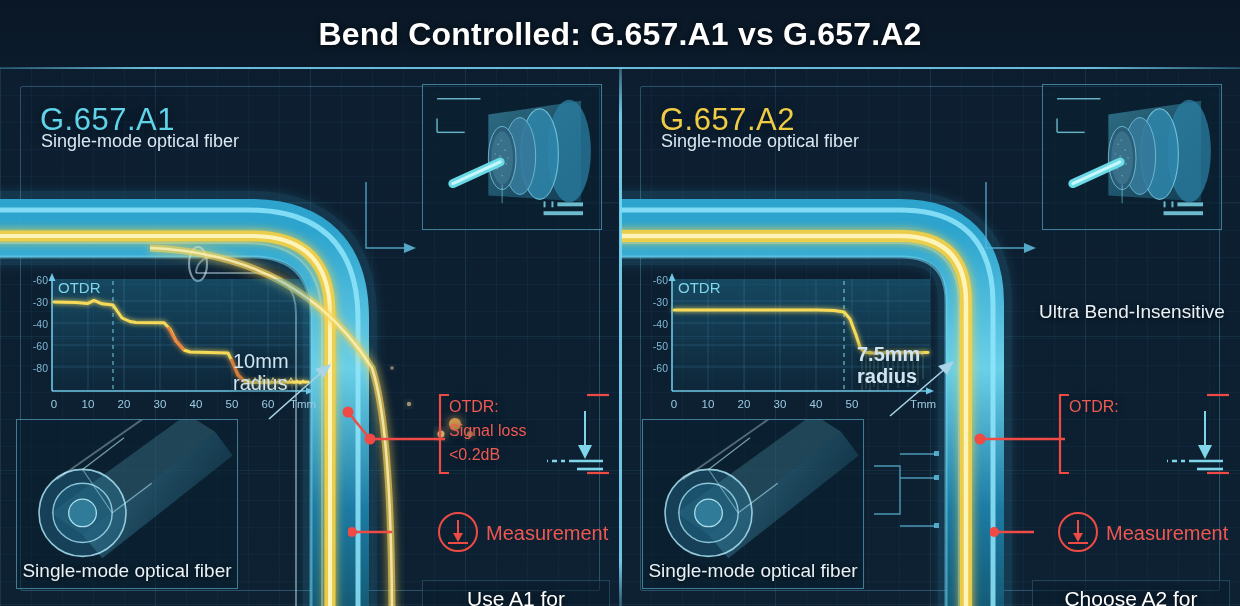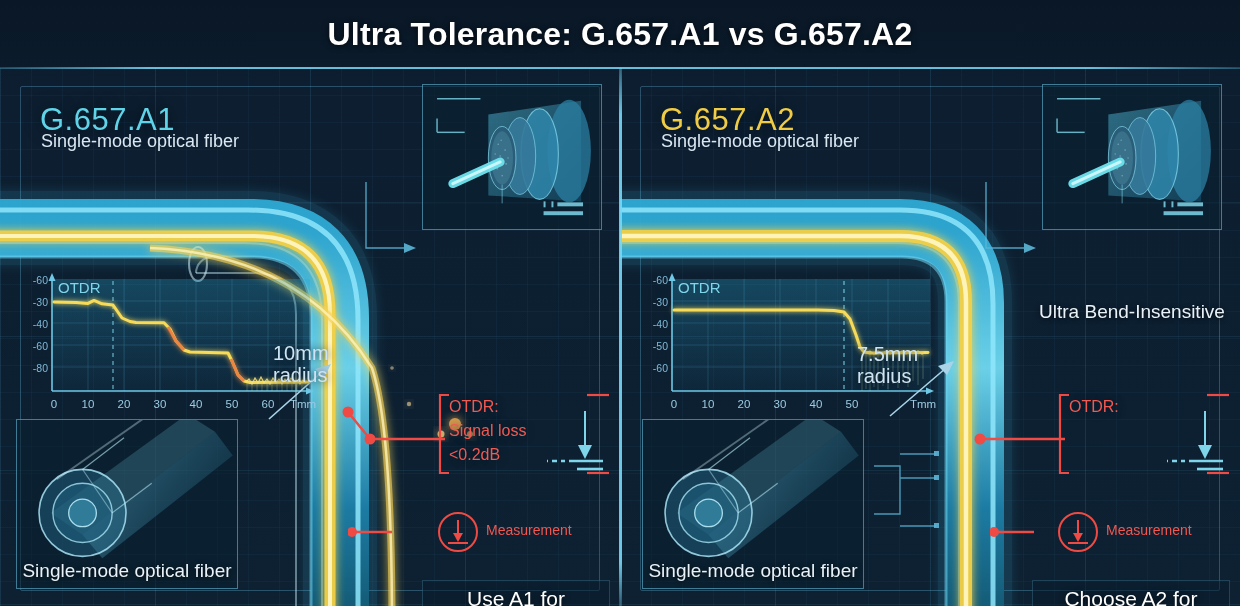--- a/index.html
+++ b/index.html
@@ -97,42 +97,42 @@
   .callout-box{
     position:absolute; z-index:22;
     border-left:3px solid #e8473f;
     padding:6px 4px 6px 10px;
   }
   .callout-box .ctxt{
     color:#f05a52; font-size:16px; line-height:24px; white-space:pre-line;
     text-shadow:0 0 8px rgba(6,20,32,.8);
   }
   .meas-label{
-    position:absolute; z-index:22; color:#ef5750; font-size:14px;
+    position:absolute; z-index:22; color:#ef5750; font-size:20px;
   }
   .footer-note{
     position:absolute; z-index:24; color:#ffffff; font-size:21px;
     line-height:27px; text-align:center; white-space:pre-line;
     text-shadow:0 1px 6px rgba(0,0,0,.8);
   }
   .footer-plate{
     position:absolute; z-index:23;
     background:rgba(11,30,46,.55);
     border:1px solid rgba(110,200,235,.22);
   }
 </style>
 </head>
 <body>
 
 <div id="stage">
 
   <div class="gridbg"></div>
 
   <div class="header">
-    <h1>Ultra Tolerance: G.657.A1 vs G.657.A2</h1>
+    <h1>Bend Controlled: G.657.A1 vs G.657.A2</h1>
   </div>
   <div class="hr-top"></div>
   <div class="divider"></div>
 
   <div class="panel left">
     <div class="panel-frame"></div>
 
     <svg class="cable" viewBox="0 0 620 538">
       <defs>
         <linearGradient id="jacketL" x1="0" y1="0" x2="0" y2="1">
@@ -270,21 +270,21 @@
         <text x="70" y="137">10</text>
         <text x="106" y="137">20</text>
         <text x="142" y="137">30</text>
         <text x="178" y="137">40</text>
         <text x="214" y="137">50</text>
         <text x="250" y="137">60</text>
         <text x="285" y="137">Tmm</text>
       </g>
     </svg>
 
-    <div class="radius-note" style="left:233px; top:274px; white-space:pre-line;padding-left:40px;">10mm
+    <div class="radius-note" style="left:233px; top:282px; white-space:pre-line;">10mm
 radius</div>
     <svg style="position:absolute;left:265px;top:293px;width:70px;height:62px;z-index:11" viewBox="0 0 70 62">
       <line x1="4" y1="58" x2="58" y2="10" stroke="#a9d4e8" stroke-width="1.6"></line>
       <polygon points="66,3 50,8 59,17" fill="#a9d4e8"></polygon>
     </svg>
 
     <div class="inset inset-top">
       <svg viewBox="0 0 180 146" style="width:100%;height:100%;display:block">
         <defs>
           <linearGradient id="jk1" x1="0" y1="0" x2="1" y2="1">
@@ -533,21 +533,21 @@
         <text x="36" y="137">0</text>
         <text x="70" y="137">10</text>
         <text x="106" y="137">20</text>
         <text x="142" y="137">30</text>
         <text x="178" y="137">40</text>
         <text x="214" y="137">50</text>
         <text x="285" y="137">Tmm</text>
       </g>
     </svg>
 
-    <div class="radius-note" style="left:237px; top:275px; white-space:pre-line;">7.5mm
+    <div class="radius-note" style="left:237px; top:275px; white-space:pre-line;font-weight:bold;">7.5mm
 radius</div>
     <svg style="position:absolute;left:266px;top:290px;width:72px;height:62px;z-index:11" viewBox="0 0 72 62">
       <line x1="4" y1="58" x2="60" y2="10" stroke="#a9d4e8" stroke-width="1.6"></line>
       <polygon points="68,3 52,8 61,17" fill="#a9d4e8"></polygon>
     </svg>
 
     <div class="inset inset-top">
       <svg viewBox="0 0 180 146" style="width:100%;height:100%;display:block">
         <defs>
           <linearGradient id="jk2" x1="0" y1="0" x2="1" y2="1">

